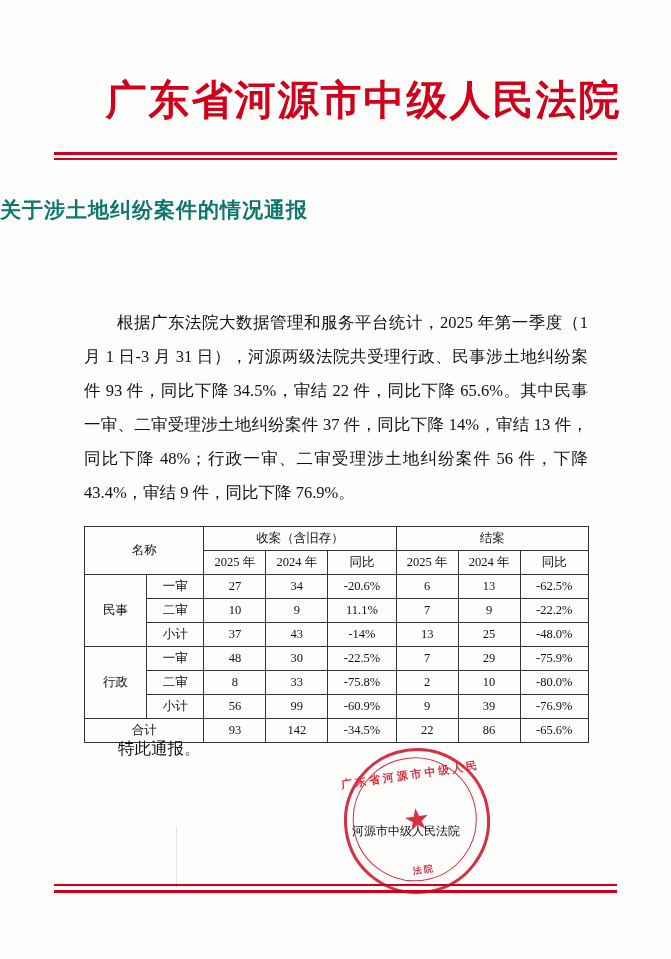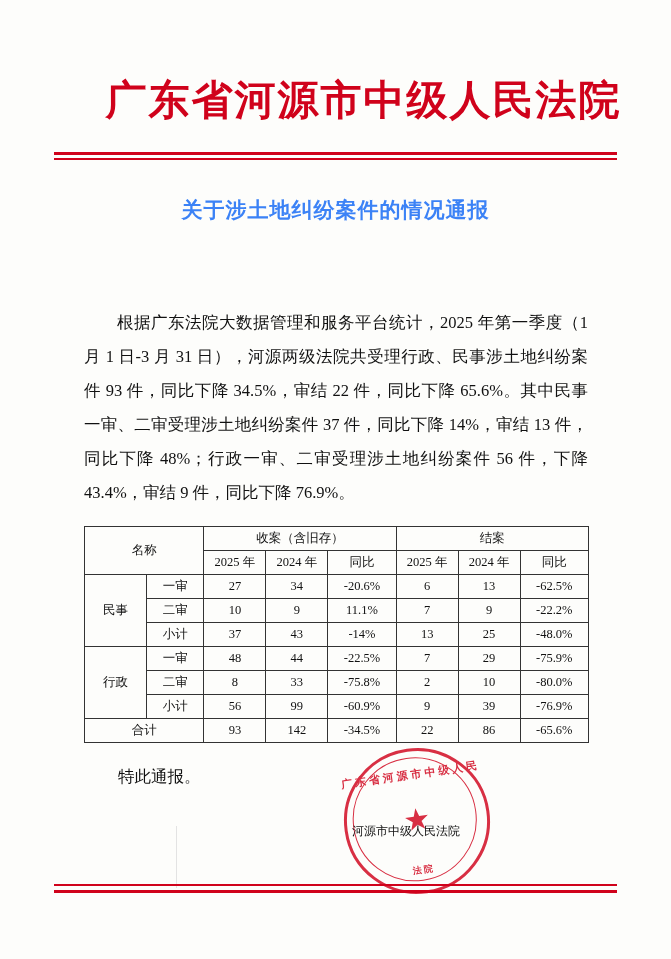--- a/index.html
+++ b/index.html
@@ -58,25 +58,25 @@
     background: #d0021b;
     width: 100%;
   }
 
   
   .doc-title {
     position: absolute;
     left: 0;
     top: 196px;
     width: 671px;
-    text-align: center;
+    text-align: left;
     font-size: 21px;
     font-weight: bold;
     letter-spacing: 1px;
-    color: #3b82f6;
+    color: #0f766e;
   }
 
   
   .body-text {
     position: absolute;
     left: 84px;
     top: 278px;
     width: 504px;
     font-size: 16.5px;
     line-height: 34px;
@@ -112,21 +112,21 @@
   table.stats th { font-size: 12.5px; }
   .c-name   { width: 56px; }
   .c-sub    { width: 52px; }
   .c-num    { width: 56px; }
   .c-pct    { width: 62px; }
 
   
   .closing {
     position: absolute;
     left: 118px;
-    top: 766px;
+    top: 738px;
     font-size: 16.5px;
     color: #111;
   }
   .signature {
     position: absolute;
     left: 352px;
     top: 816px;
     width: 230px;
     text-align: left;
     font-size: 12px;
@@ -257,21 +257,21 @@
             <td class="c-num">43</td>
             <td class="c-pct">-14%</td>
             <td class="c-num">13</td>
             <td class="c-num">25</td>
             <td class="c-pct">-48.0%</td>
           </tr>
           <tr>
             <td class="c-name" rowspan="3">行政</td>
             <td class="c-sub">一审</td>
             <td class="c-num">48</td>
-            <td class="c-num">44</td>
+            <td class="c-num">30</td>
             <td class="c-pct">-22.5%</td>
             <td class="c-num">7</td>
             <td class="c-num">29</td>
             <td class="c-pct">-75.9%</td>
           </tr>
           <tr>
             <td class="c-sub">二审</td>
             <td class="c-num">8</td>
             <td class="c-num">33</td>
             <td class="c-pct">-75.8%</td>

